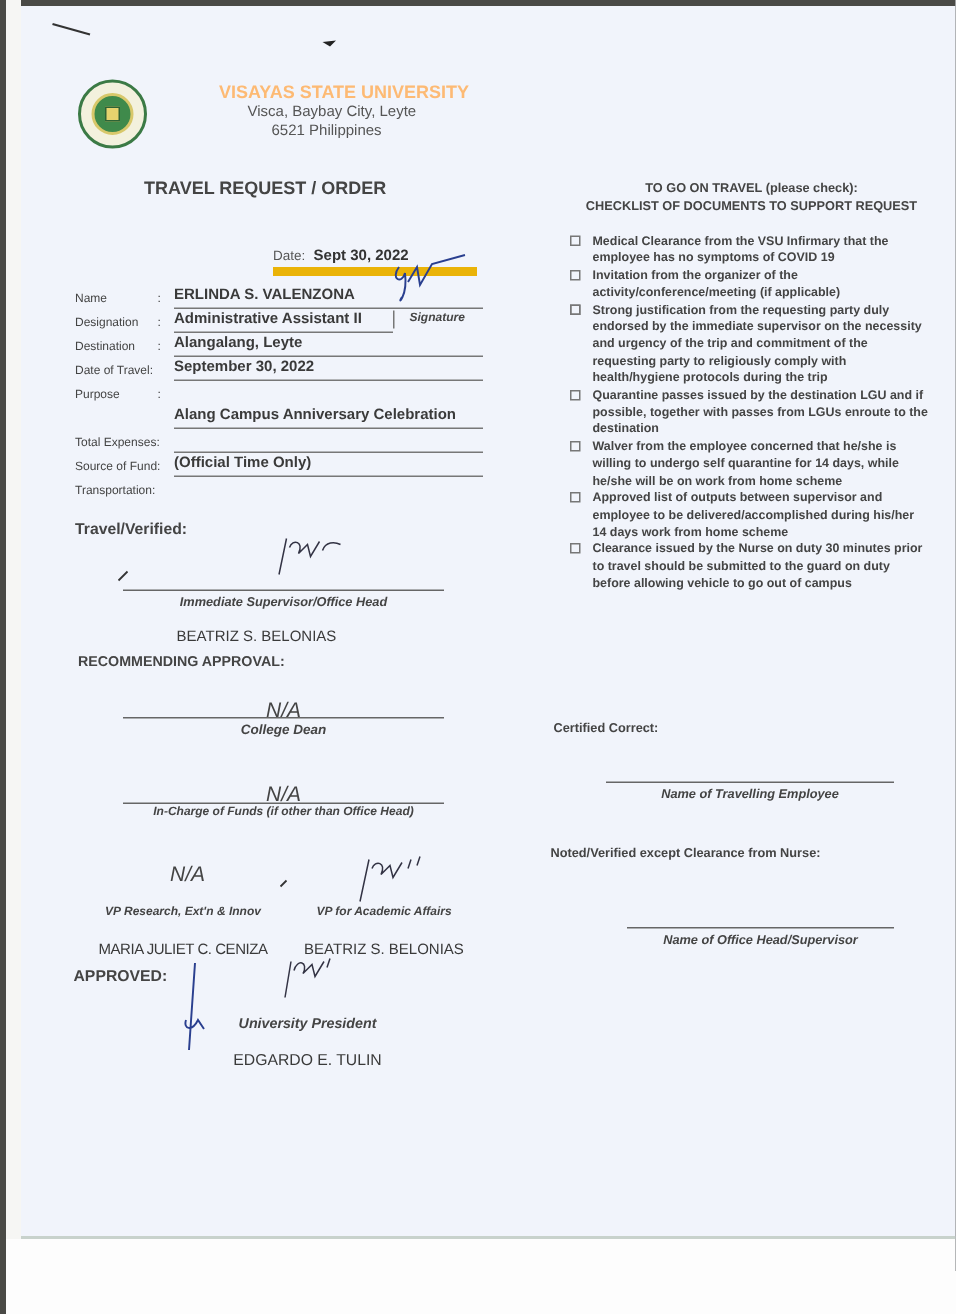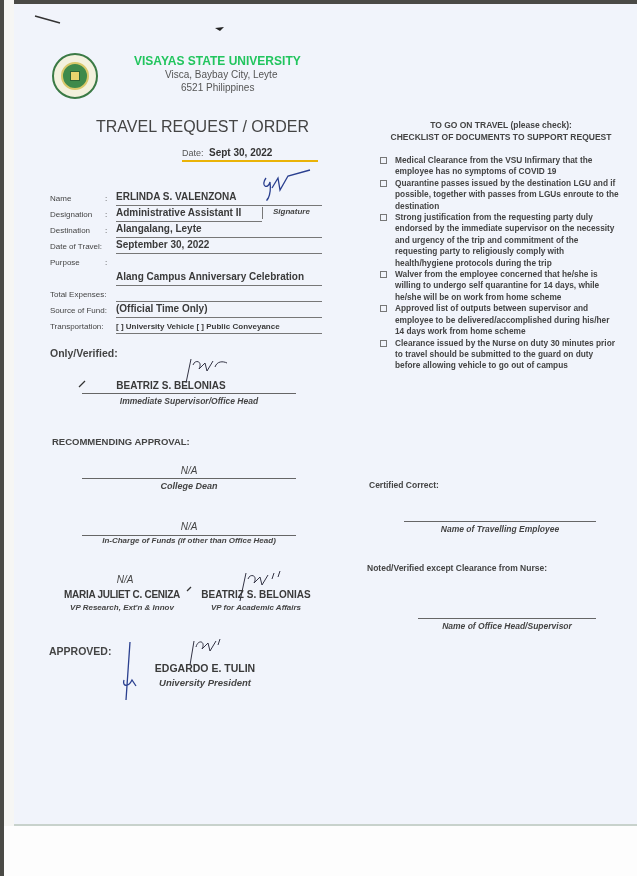--- a/index.html
+++ b/index.html
@@ -28,42 +28,42 @@
     .abs { position: absolute; }
     .center { text-align: center; }
 
     
     .logo {
       position: absolute; left: 52px; top: 53px; width: 46px; height: 46px;
       border-radius: 50%; background: #f3f1dd; border: 2px solid #3b7a45;
     }
     .logo .ring { position: absolute; left: 7px; top: 7px; width: 28px; height: 28px; border-radius: 50%; background: #3f8a4b; border: 2px solid #d8c86a; }
     .logo .core { position: absolute; left: 7px; top: 7px; width: 10px; height: 10px; background: #e6d36e; border: 1px solid #2d6335; }
-    .uni-name { left: 134px; top: 54px; font-size: 12px; font-weight: bold; color: #22c55e; }
+    .uni-name { left: 146px; top: 54px; font-size: 12px; font-weight: bold; color: #fdba74; }
     .uni-addr1 { left: 165px; top: 69px; font-size: 10px; color: #555; }
     .uni-addr2 { left: 181px; top: 82px; font-size: 10px; color: #555; }
 
-    .form-title { left: 96px; top: 118px; font-size: 16px; font-weight: normal; color: #444; }
-    .date-row { left: 182px; top: 147px; width: 136px; font-size: 9px; border-bottom: 2px solid #eab308; padding-bottom: 2px; }
+    .form-title { left: 96px; top: 118px; font-size: 12px; font-weight: bold; color: #444; }
+    .date-row { left: 182px; top: 165px; width: 136px; font-size: 9px; border-bottom: 6px solid #eab308; padding-bottom: 2px; }
     .date-row .lbl { color: #555; }
     .date-row .val { font-weight: bold; font-size: 10px; color: #333; margin-left: 3px; }
 
     
     .field { position: absolute; left: 50px; width: 272px; height: 16px; font-size: 8px; }
     .field .lbl { position: absolute; left: 0; top: 4px; width: 64px; color: #444; }
     .field .colon { position: absolute; left: 55px; top: 4px; }
     .field .val { position: absolute; left: 66px; top: 1px; right: 0; font-size: 10px; font-weight: bold; color: #3a3a3a; border-bottom: 1px solid #777; height: 15px; white-space: nowrap; }
     .field .val.small { font-size: 8px; top: 4px; height: 12px; }
     .sig-label { position: absolute; left: 262px; top: 207px; width: 60px; font-size: 8px; font-style: italic; font-weight: bold; border-left: 1px solid #777; padding-left: 10px; height: 12px; color: #444; }
 
     .section-h { font-size: 10px; font-weight: bold; color: #444; }
     .sig-line { position: absolute; border-top: 1px solid #666; }
-    .sig-name { font-size: 10px; font-weight: bold; color: #3a3a3a; }
+    .sig-name { font-size: 10px; font-weight: normal; color: #3a3a3a; margin-top: 39px; }
     .sig-role { font-size: 8.5px; font-style: italic; font-weight: bold; color: #444; }
-    .na { font-size: 10px; font-style: italic; color: #444; }
+    .na { font-size: 14px; font-style: italic; color: #444; }
 
     
     .checklist-title { left: 370px; top: 119px; width: 262px; font-size: 8.5px; font-weight: bold; text-align: center; line-height: 12px; color: #444; }
     .checklist { position: absolute; left: 380px; top: 155px; width: 240px; list-style: none; }
     .checklist li { position: relative; padding-left: 15px; font-size: 8.3px; font-weight: bold; line-height: 11.4px; color: #444; }
     .checklist .box { position: absolute; left: 0; top: 2px; width: 7px; height: 7px; border: 1px solid #777; background: transparent; }
 
     .right-h { font-size: 8.5px; font-weight: bold; color: #444; }
     .right-role { font-size: 8.5px; font-style: italic; font-weight: bold; color: #444; }
 
@@ -130,28 +130,27 @@
 <div class="field" style="top:286px">
   <span class="lbl">Total Expenses:</span>
   <span class="val"></span>
 </div>
 <div class="field" style="top:302px">
   <span class="lbl">Source of Fund:</span>
   <span class="val">(Official Time Only)</span>
 </div>
 <div class="field" style="top:318px">
   <span class="lbl">Transportation:</span>
-  <span class="val small">[ ]  University Vehicle     [ ]  Public Conveyance</span>
 </div>
 
 <svg class="scribble" style="left:258px;top:168px" width="60" height="40">
   <path d="M8 10 C2 18, 10 22, 12 14 C14 30, 6 36, 10 30 M14 20 L20 10 L22 22 L30 8 L52 2" stroke="#2a3f8f" stroke-width="1.3" fill="none"></path>
 </svg>
 
-<div class="abs section-h" style="left:50px;top:347px;font-size:10.5px">Only/Verified:</div>
+<div class="abs section-h" style="left:50px;top:347px;font-size:10.5px">Travel/Verified:</div>
 <svg class="scribble" style="left:183px;top:355px" width="50" height="32">
   <path d="M3 28 L8 4 M10 10 C12 4, 20 6, 16 14 L22 8 L24 16 L30 6 M32 12 C34 6, 40 6, 44 8" stroke="#334" stroke-width="1" fill="none"></path>
 </svg>
 <svg class="scribble" style="left:77px;top:379px" width="10" height="10">
     <path d="M2 8 L8 2" stroke="#333" stroke-width="1.2"></path>
   </svg>
 <div class="abs sig-name center" style="left:86px;top:380px;width:170px">BEATRIZ S. BELONIAS</div>
 <div class="sig-line" style="left:82px;top:393px;width:214px"></div>
 <div class="abs sig-role center" style="left:82px;top:396px;width:214px">Immediate Supervisor/Office Head</div>
 
@@ -185,23 +184,24 @@
 </svg>
 <div class="abs sig-name center" style="left:150px;top:662px;width:110px;font-size:10.5px">EDGARDO E. TULIN</div>
 <div class="abs sig-role center" style="left:150px;top:677px;width:110px;font-size:9.5px">University President</div>
 
 <div class="abs checklist-title">
   <div>TO GO ON TRAVEL (please check):</div>
   <div>CHECKLIST OF DOCUMENTS TO SUPPORT REQUEST</div>
 </div>
 <ul class="checklist">
   <li><span class="box"></span><span>Medical Clearance from the VSU Infirmary that the employee has no symptoms of COVID 19</span></li>
+  <li><span class="box"></span><span>Invitation from the organizer of the activity/conference/meeting (if applicable)</span></li>
   <li><span class="box"></span></li>
+  <li><span class="box"></span><span>Strong justification from the requesting party duly endorsed by the immediate supervisor on the necessity and urgency of the trip and commitment of the requesting party to religiously comply with health/hygiene protocols during the trip</span></li>
   <li><span class="box"></span><span>Quarantine passes issued by the destination LGU and if possible, together with passes from LGUs enroute to the destination</span></li>
-  <li><span class="box"></span><span>Strong justification from the requesting party duly endorsed by the immediate supervisor on the necessity and urgency of the trip and commitment of the requesting party to religiously comply with health/hygiene protocols during the trip</span></li>
   <li><span class="box"></span><span>Walver from the employee concerned that he/she is willing to undergo self quarantine for 14 days, while he/she will be on work from home scheme</span></li>
   <li><span class="box"></span><span>Approved list of outputs between supervisor and employee to be delivered/accomplished during his/her 14 days work from home scheme</span></li>
   <li><span class="box"></span><span>Clearance issued by the Nurse on duty 30 minutes prior to travel should be submitted to the guard on duty before allowing vehicle to go out of campus</span></li>
 </ul>
 
 <div class="abs right-h" style="left:369px;top:480px">Certified Correct:</div>
 <div class="sig-line" style="left:404px;top:521px;width:192px"></div>
 <div class="abs right-role center" style="left:404px;top:524px;width:192px">Name of Travelling Employee</div>
 
 <div class="abs right-h" style="left:367px;top:563px">Noted/Verified except Clearance from Nurse:</div>

